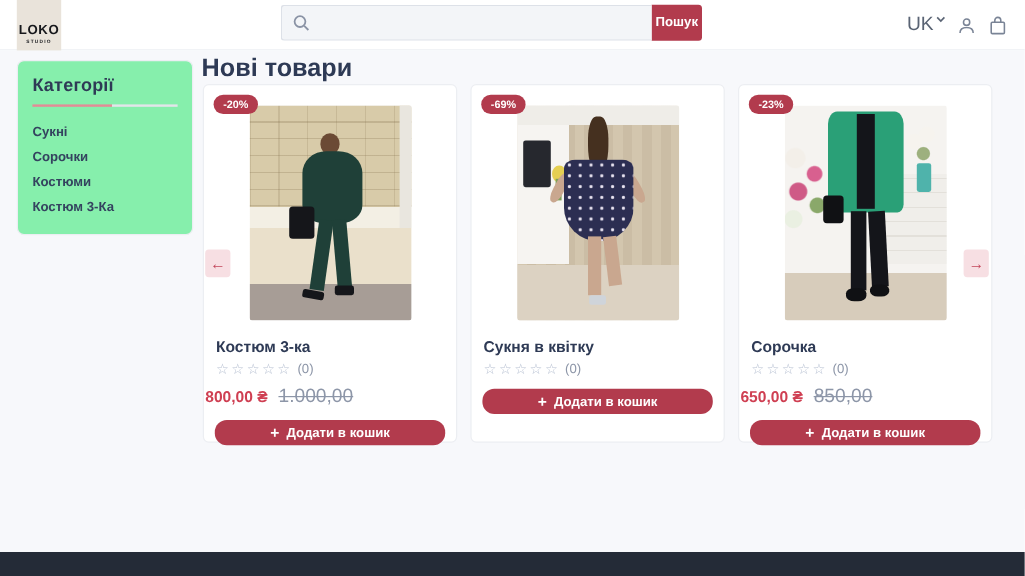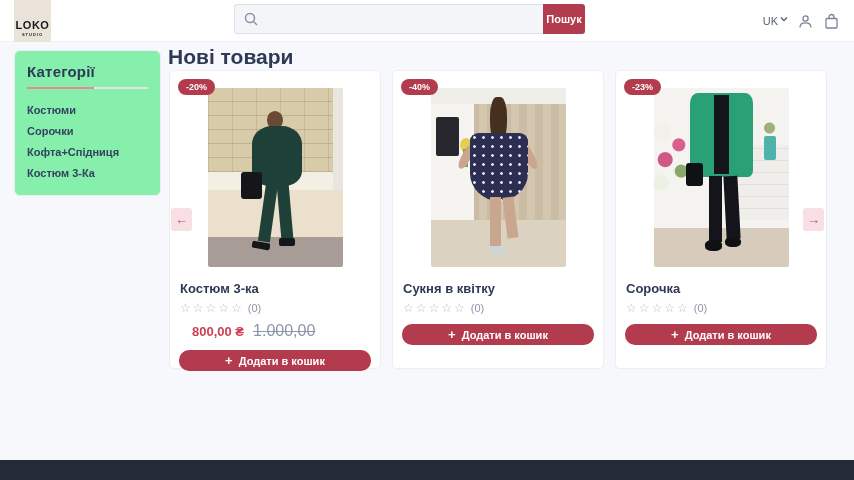--- a/index.html
+++ b/index.html
@@ -17,21 +17,21 @@
   .logo-title{font-size:11px;font-weight:bold;letter-spacing:.5px;color:#17181c}
   .logo-sub{font-size:4px;font-weight:bold;letter-spacing:1px;color:#17181c;margin-top:1px}
   .searchbar{position:absolute;left:234px;top:4px;width:351px;height:30px;display:flex}
   .search-wrap{position:relative;flex:1}
   .search-icon{position:absolute;left:9px;top:7px;width:16px;height:16px;color:#8a93a5}
   .search-input{width:100%;height:30px;border:1px solid #dde1e8;border-right:none;background:#f3f5f8;
         border-radius:3px 0 0 3px;padding:0 8px 0 30px;font-size:12px;color:#333;outline:none}
   .search-btn{width:42px;height:30px;border:none;background:var(--accent);color:#fff;
         font-size:11px;font-weight:bold;border-radius:0 3px 3px 0;cursor:pointer}
   .header-right{position:absolute;right:14px;top:0;height:42px;display:flex;align-items:center;gap:9px;color:#6b7486}
-  .lang{display:flex;align-items:flex-start;gap:2px;font-size:11px;color:#5a6474;cursor:pointer}
+  .lang{display:flex;align-items:flex-start;gap:2px;font-size:16px;color:#5a6474;cursor:pointer}
   .chev{width:8px;height:8px}
   .hicon{width:17px;height:17px;cursor:pointer;color:#7a8496;display:block}
 
   
   .content{position:relative;height:418px;background:var(--pagebg)}
   .sidebar{position:absolute;left:14px;top:8px;width:147px;height:146px;background:#86efac;
         border:1px solid #eceef2;border-radius:6px;padding:12px 12px 0}
   .cat-title{font-size:15px;font-weight:bold;color:var(--heading);letter-spacing:.2px}
   .cat-underline{height:2px;margin:7px 0 10px;
         background:linear-gradient(90deg,#e48b96 0 55%,#e3e5ea 55%)}
@@ -47,21 +47,21 @@
 
   .card{position:relative;width:212px;height:299px;background:#fff;border:1px solid #eceef2;border-radius:5px}
   .badge{position:absolute;left:8px;top:8px;background:var(--accent);color:#fff;font-size:9px;
         font-weight:bold;padding:3px 8px;border-radius:9px;z-index:4}
   .photo{position:relative;width:135px;height:179px;margin:17px auto 0;overflow:hidden;border-radius:2px;cursor:pointer}
   .photo div{position:absolute}
   .pname{font-size:13px;font-weight:bold;color:var(--heading);margin:14px 10px 0;cursor:pointer}
   .rating{display:flex;align-items:center;gap:2px;margin:6px 10px 0}
   .star{color:#b9c2d3;font-size:12px;line-height:12px}
   .rcount{color:var(--muted);font-size:11px;margin-left:4px}
-  .prices{margin:8px 22px 0;display:flex;align-items:baseline}
+  .prices{margin:8px 1px 0;display:flex;align-items:baseline}
   .price{color:var(--price);font-size:13px;font-weight:bold}
   .old{color:var(--muted);font-size:16px;text-decoration:line-through;margin-left:9px}
   .add{display:flex;align-items:center;justify-content:center;gap:6px;margin:10px 9px 0;height:21px;
         width:calc(100% - 18px);border:none;border-radius:10px;background:var(--accent);color:#fff;
         font-size:11px;font-weight:bold;cursor:pointer}
   .plus{font-size:13px;font-weight:bold;line-height:13px}
 
   
   .img1{background:
     repeating-linear-gradient(0deg,rgba(125,105,70,.25) 0 1px,transparent 1px 14px) 0 0/100% 47% no-repeat,
@@ -157,23 +157,23 @@
       </svg>
     </div>
   </header>
 
   <div class="content">
 
     <aside class="sidebar">
       <div class="cat-title">Категорії</div>
       <div class="cat-underline"></div>
       <ul class="cat-list">
+        <li>Сукні</li>
+        <li>Сорочки</li>
         <li>Костюми</li>
-        <li>Сорочки</li>
-        <li>Кофта+Спідниця</li>
         <li>Костюм 3-Ка</li>
       </ul>
     </aside>
 
     <h1 class="page-title">Нові товари</h1>
 
     <div class="cards-row">
       <button class="nav-btn nav-left">
         <span>←</span>
       </button>
@@ -206,21 +206,21 @@
           <span class="price">800,00 ₴</span>
           <span class="old">1.000,00</span>
         </div>
         <button class="add">
           <span class="plus">+</span>
           <span>Додати в кошик</span>
         </button>
       </article>
 
       <article class="card">
-        <span class="badge">-40%</span>
+        <span class="badge">-69%</span>
         <div class="photo img2">
           <div class="i2-tv"></div>
           <div class="i2-flw"></div>
           <div class="i2-stem"></div>
           <div class="i2-hair"></div>
           <div class="i2-arml"></div>
           <div class="i2-armr"></div>
           <div class="i2-dress"></div>
           <div class="i2-legl"></div>
           <div class="i2-legr"></div>
@@ -257,20 +257,24 @@
         </div>
         <h3 class="pname">Сорочка</h3>
         <div class="rating">
           <span class="star">☆</span>
           <span class="star">☆</span>
           <span class="star">☆</span>
           <span class="star">☆</span>
           <span class="star">☆</span>
           <span class="rcount">(0)</span>
         </div>
+        <div class="prices">
+          <span class="price">650,00 ₴</span>
+          <span class="old">850,00</span>
+        </div>
         <button class="add">
           <span class="plus">+</span>
           <span>Додати в кошик</span>
         </button>
       </article>
     </div>
   </div>
 
   <footer></footer>
 </div>

